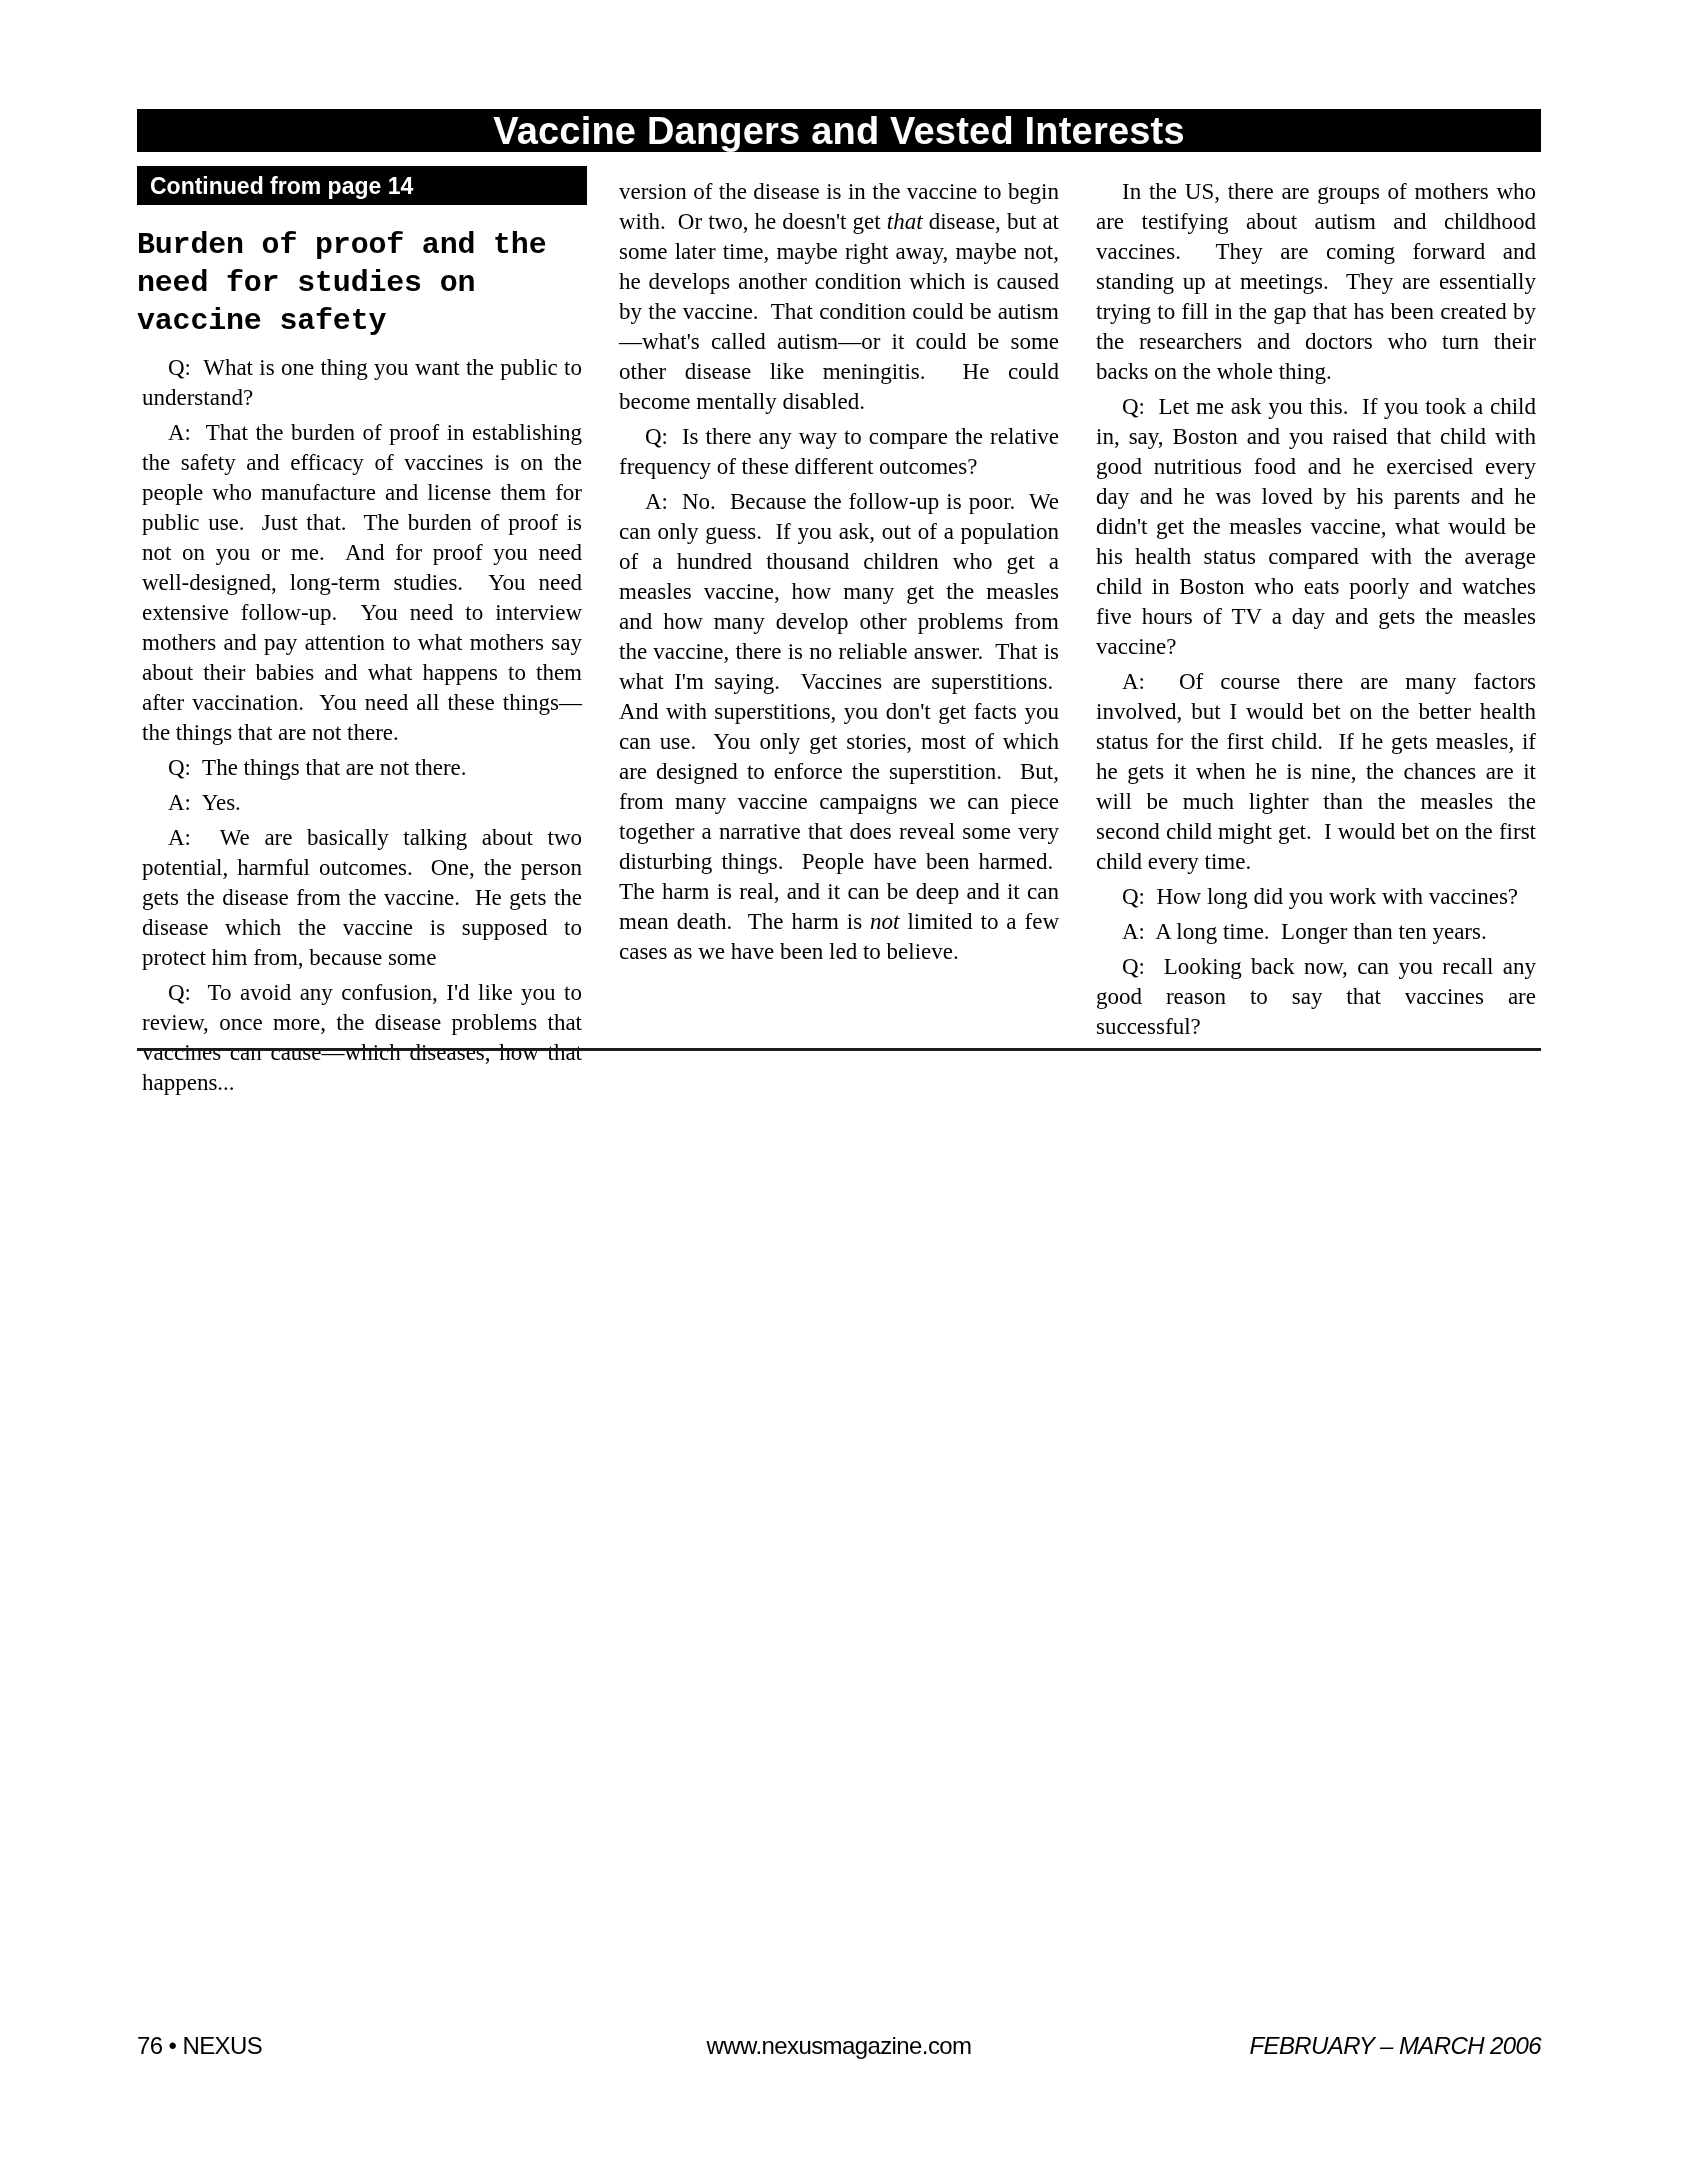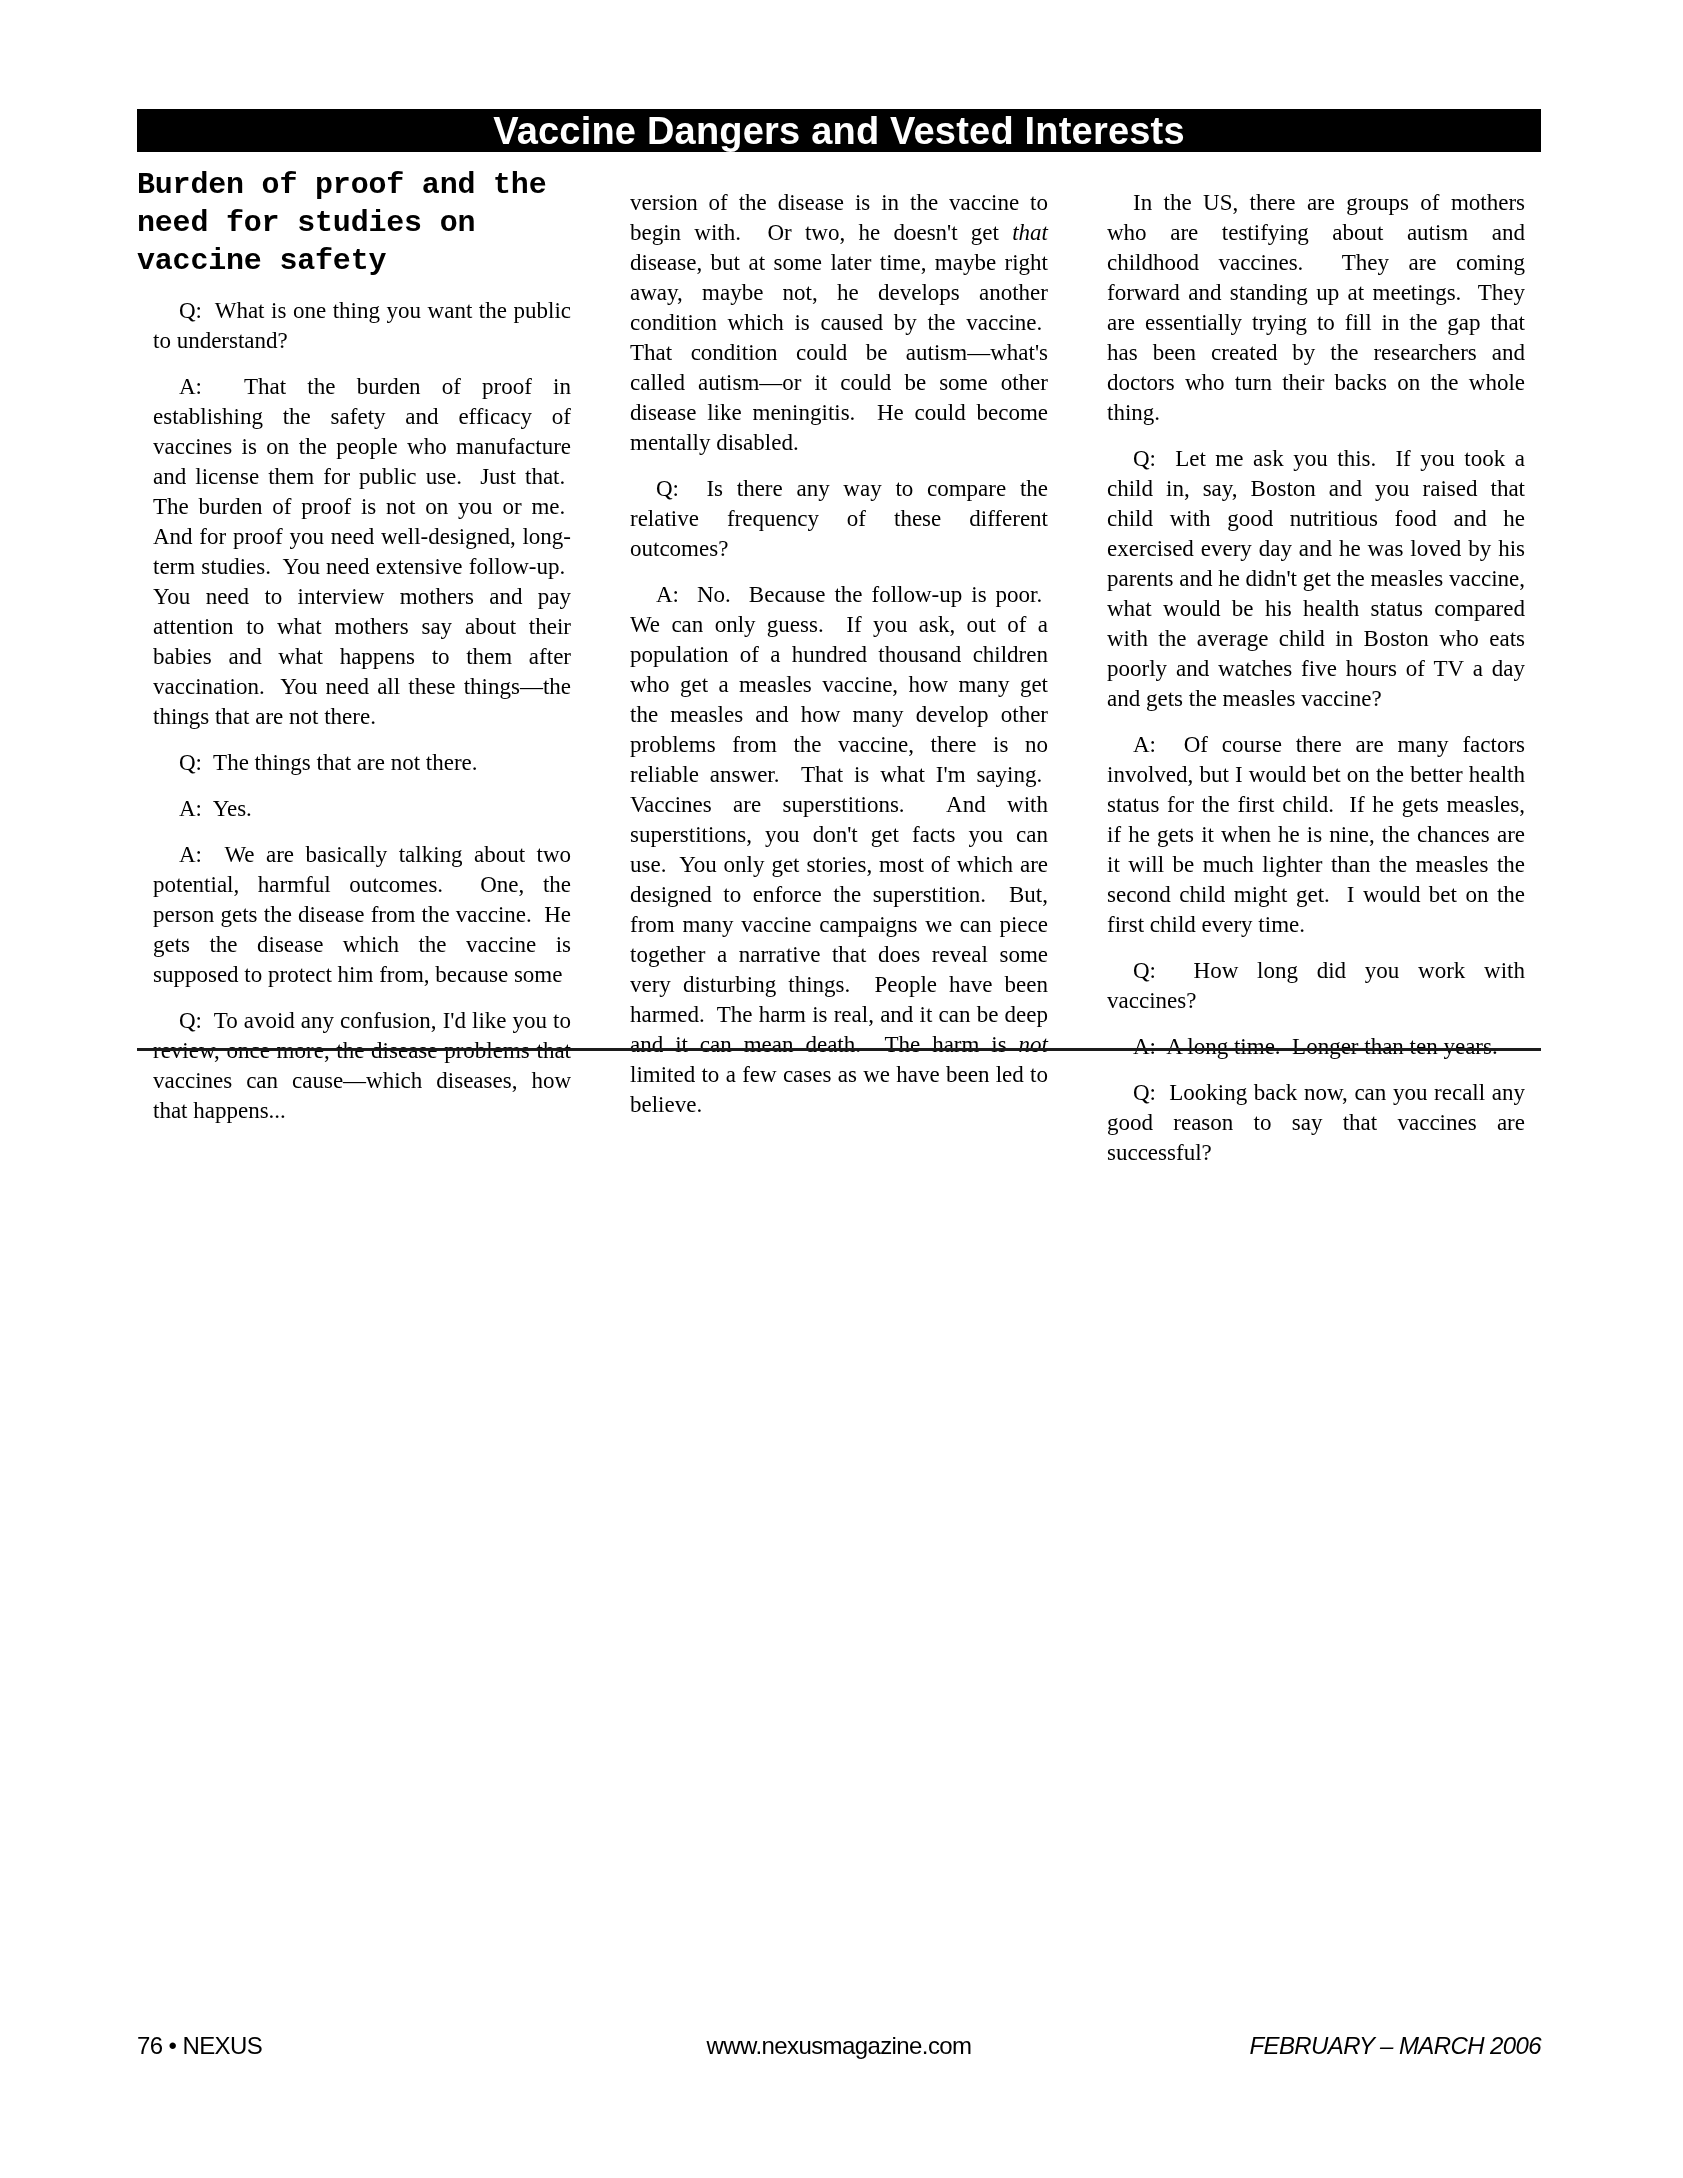--- a/index.html
+++ b/index.html
@@ -27,21 +27,21 @@
     background:#000000; color:#ffffff; height:39px; line-height:40px;
     padding-left:13px; box-sizing:border-box;
     font-family:"Liberation Sans", sans-serif; font-weight:bold; font-size:23px;
     margin-bottom:21px; text-align:left;
   }
   .subheading {
     font-family:Liberation Mono, monospace; font-weight:bold;
     font-size:30px; line-height:38px; letter-spacing:-0.2px;
     margin:0 0 13px 0; text-align:left;
   }
-  .para { margin:16px; text-indent:26px; }
+  .para { margin:5px; text-indent:26px; }
   .para.no-indent { text-indent:0; }
   .para i { font-style:italic; }
   .divider {
     position:absolute; left:137px; top:1048px; width:1404px; height:3px;
     background:#1c1c1c;
   }
   .footer {
     position:absolute; left:137px; top:2032px; width:1404px; height:30px;
     font-family:"Liberation Sans", sans-serif; font-size:24px; letter-spacing:-0.6px;
     color:#000;
@@ -55,20 +55,23 @@
 
 <div class="page">
 
   <div class="title-bar">
     <span>Vaccine Dangers and Vested Interests</span>
   </div>
 
   <div class="content">
 
     <div class="column">
+      <div class="continued">
+        <span>Continued from page 14</span>
+      </div>
       <h2 class="subheading">Burden of proof and the need for studies on vaccine safety</h2>
     <p class="para"><span>Q:&nbsp; What is one thing you want the public to understand?</span></p>
         <p class="para"><span>A:&nbsp; That the burden of proof in establishing the safety and efficacy of vaccines is on the people who manufacture and license them for public use.&nbsp; Just that.&nbsp; The burden of proof is not on you or me.&nbsp; And for proof you need well-designed, long-term studies.&nbsp; You need extensive follow-up.&nbsp; You need to interview mothers and pay attention to what mothers say about their babies and what happens to them after vaccination.&nbsp; You need all these things—the things that are not there.</span></p>
         <p class="para"><span>Q:&nbsp; The things that are not there.</span></p>
         <p class="para"><span>A:&nbsp; Yes.</span></p>
         <p class="para"><span>A:&nbsp; We are basically talking about two potential, harmful outcomes.&nbsp; One, the person gets the disease from the vaccine.&nbsp; He gets the disease which the vaccine is supposed to protect him from, because some</span></p>
         <p class="para"><span>Q:&nbsp; To avoid any confusion, I'd like you to review, once more, the disease problems that vaccines can cause—which diseases, how that happens...</span></p>
       </div>
 
     <div class="column pad-top">

